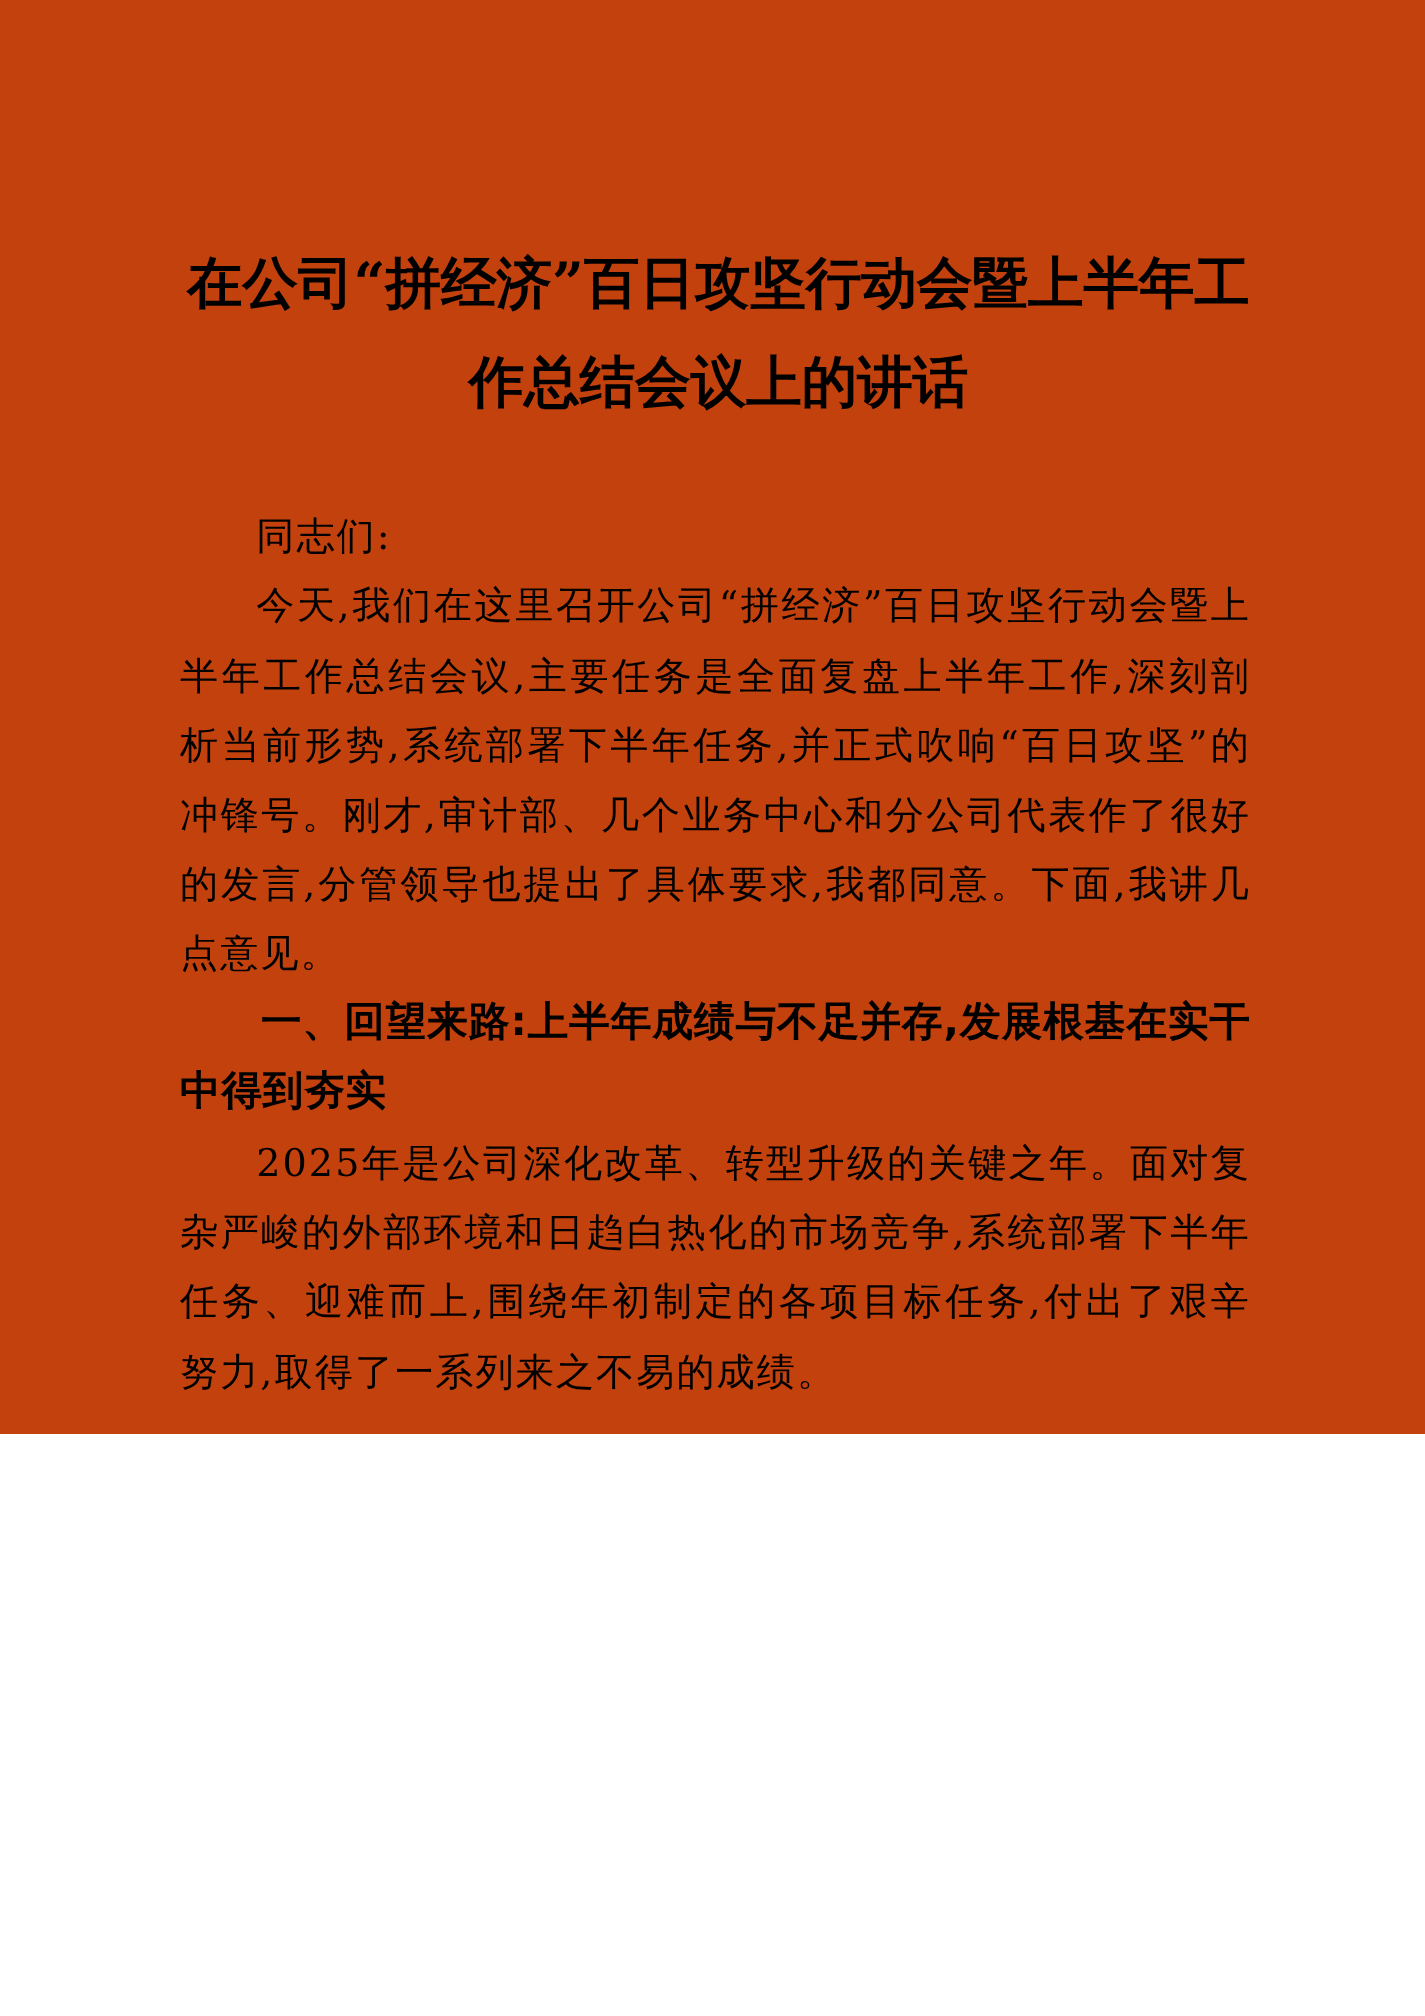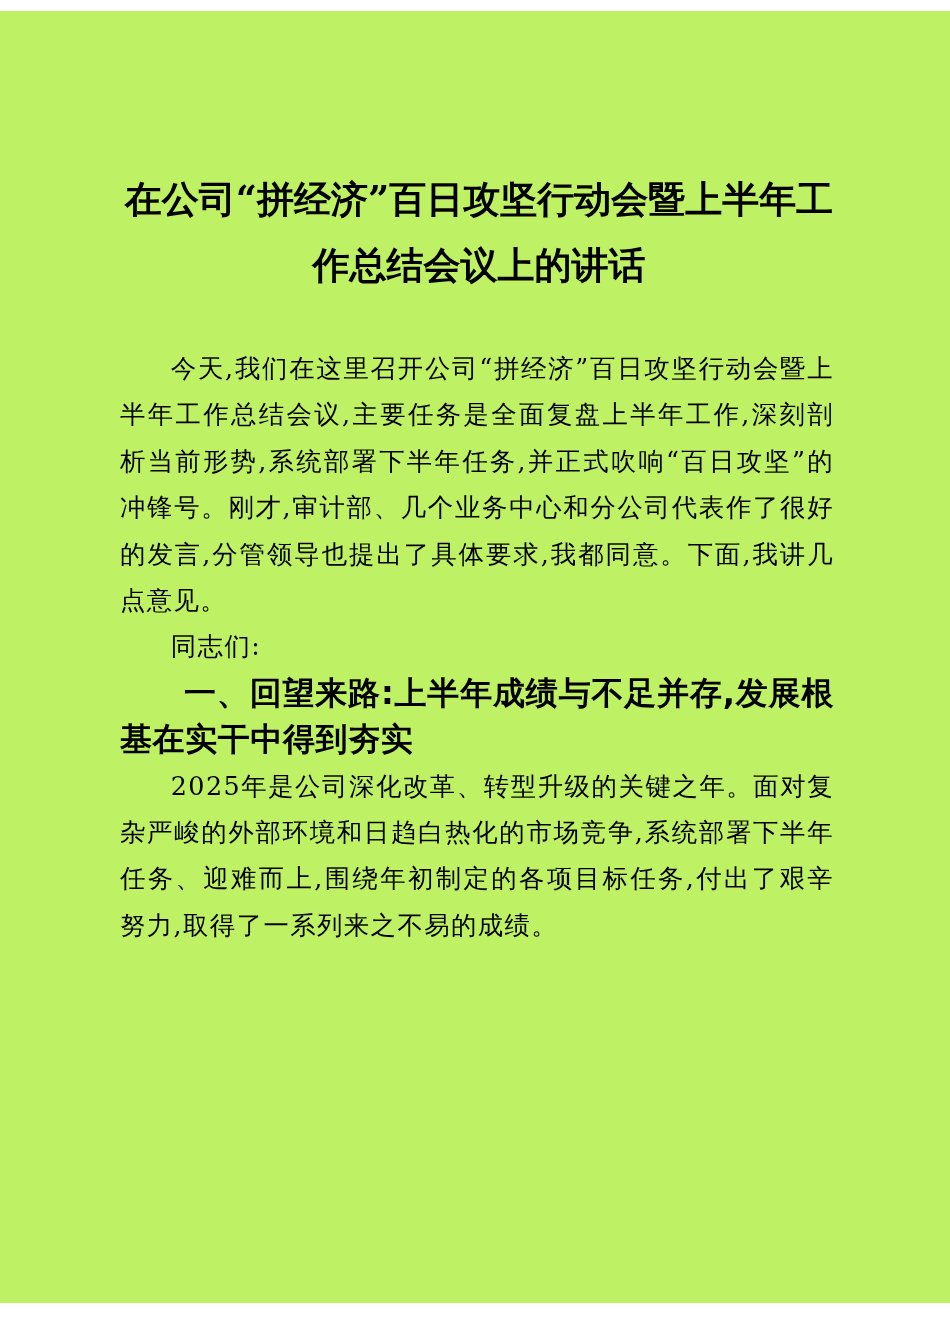--- a/index.html
+++ b/index.html
@@ -9,24 +9,24 @@
     }
     body {
       width: 950px;
       height: 1344px;
       overflow: hidden;
       position: relative;
     }
     .page {
       position: absolute;
       left: 0;
-      top: 11px;
+      top: 0;
       width: 950px;
-      height: 1292px;
-      background: #bef264;
+      height: 956px;
+      background: #c2410c;
     }
     .title {
       position: absolute;
       left: 120px;
       top: 155px;
       width: 718px;
       margin: 0;
       font-family: "DejaVu Serif", "Liberation Serif", serif;
       font-weight: bold;
       font-size: 37px;
@@ -48,29 +48,29 @@
       text-justify: inter-character;
     }
     .body p {
       margin: 0;
       text-indent: 2em;
       letter-spacing: 1.4px;
     }
     .body p.heading {
       font-family: "DejaVu Sans", "Liberation Sans", sans-serif;
       font-weight: bold;
-      font-size: 32px;
+      font-size: 27px;
       letter-spacing: 0.6px;
     }
   </style>
 </head>
 <body>
 
 <div class="page">
   <h1 class="title">在公司“拼经济”百日攻坚行动会暨上半年工作总结会议上的讲话</h1>
 
   <div class="body">
+    <p>同志们:</p>
     <p>今天,我们在这里召开公司“拼经济”百日攻坚行动会暨上半年工作总结会议,主要任务是全面复盘上半年工作,深刻剖析当前形势,系统部署下半年任务,并正式吹响“百日攻坚”的冲锋号。刚才,审计部、几个业务中心和分公司代表作了很好的发言,分管领导也提出了具体要求,我都同意。下面,我讲几点意见。</p>
-    <p>同志们:</p>
     <p class="heading">一、回望来路:上半年成绩与不足并存,发展根基在实干中得到夯实</p>
     <p>2025年是公司深化改革、转型升级的关键之年。面对复杂严峻的外部环境和日趋白热化的市场竞争,系统部署下半年任务、迎难而上,围绕年初制定的各项目标任务,付出了艰辛努力,取得了一系列来之不易的成绩。</p>
   </div>
 </div>
 
 </body></html>

